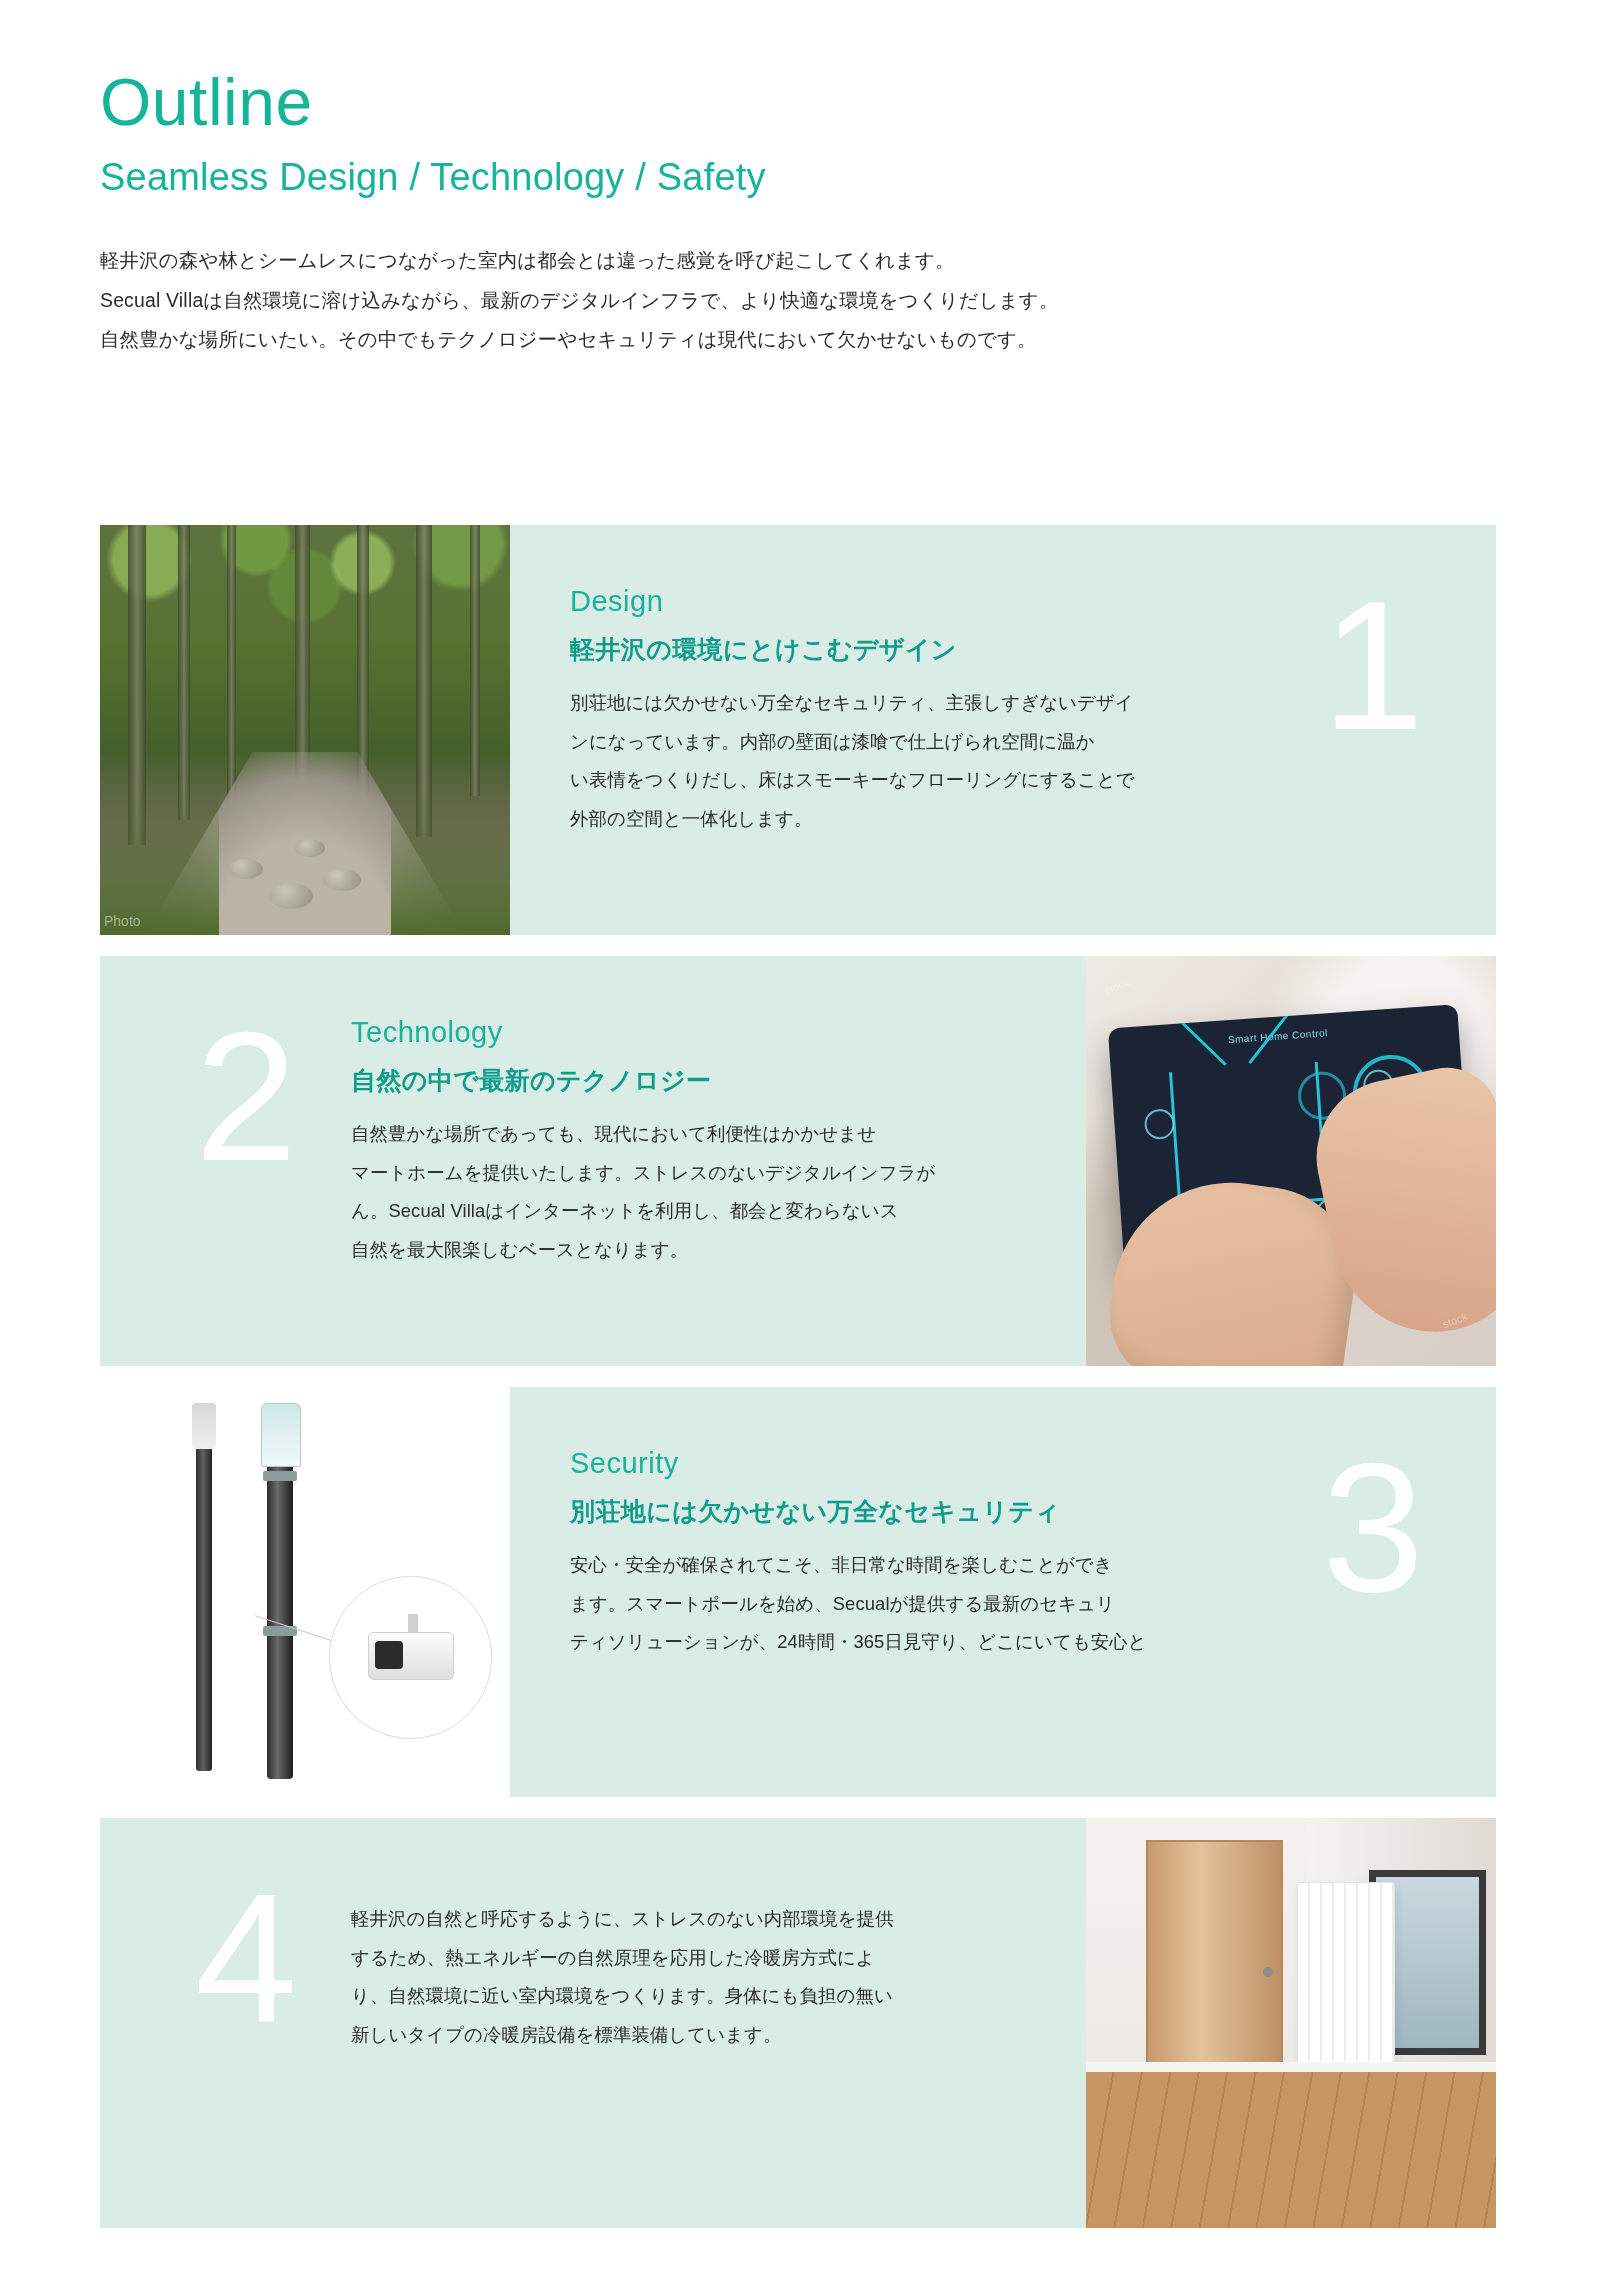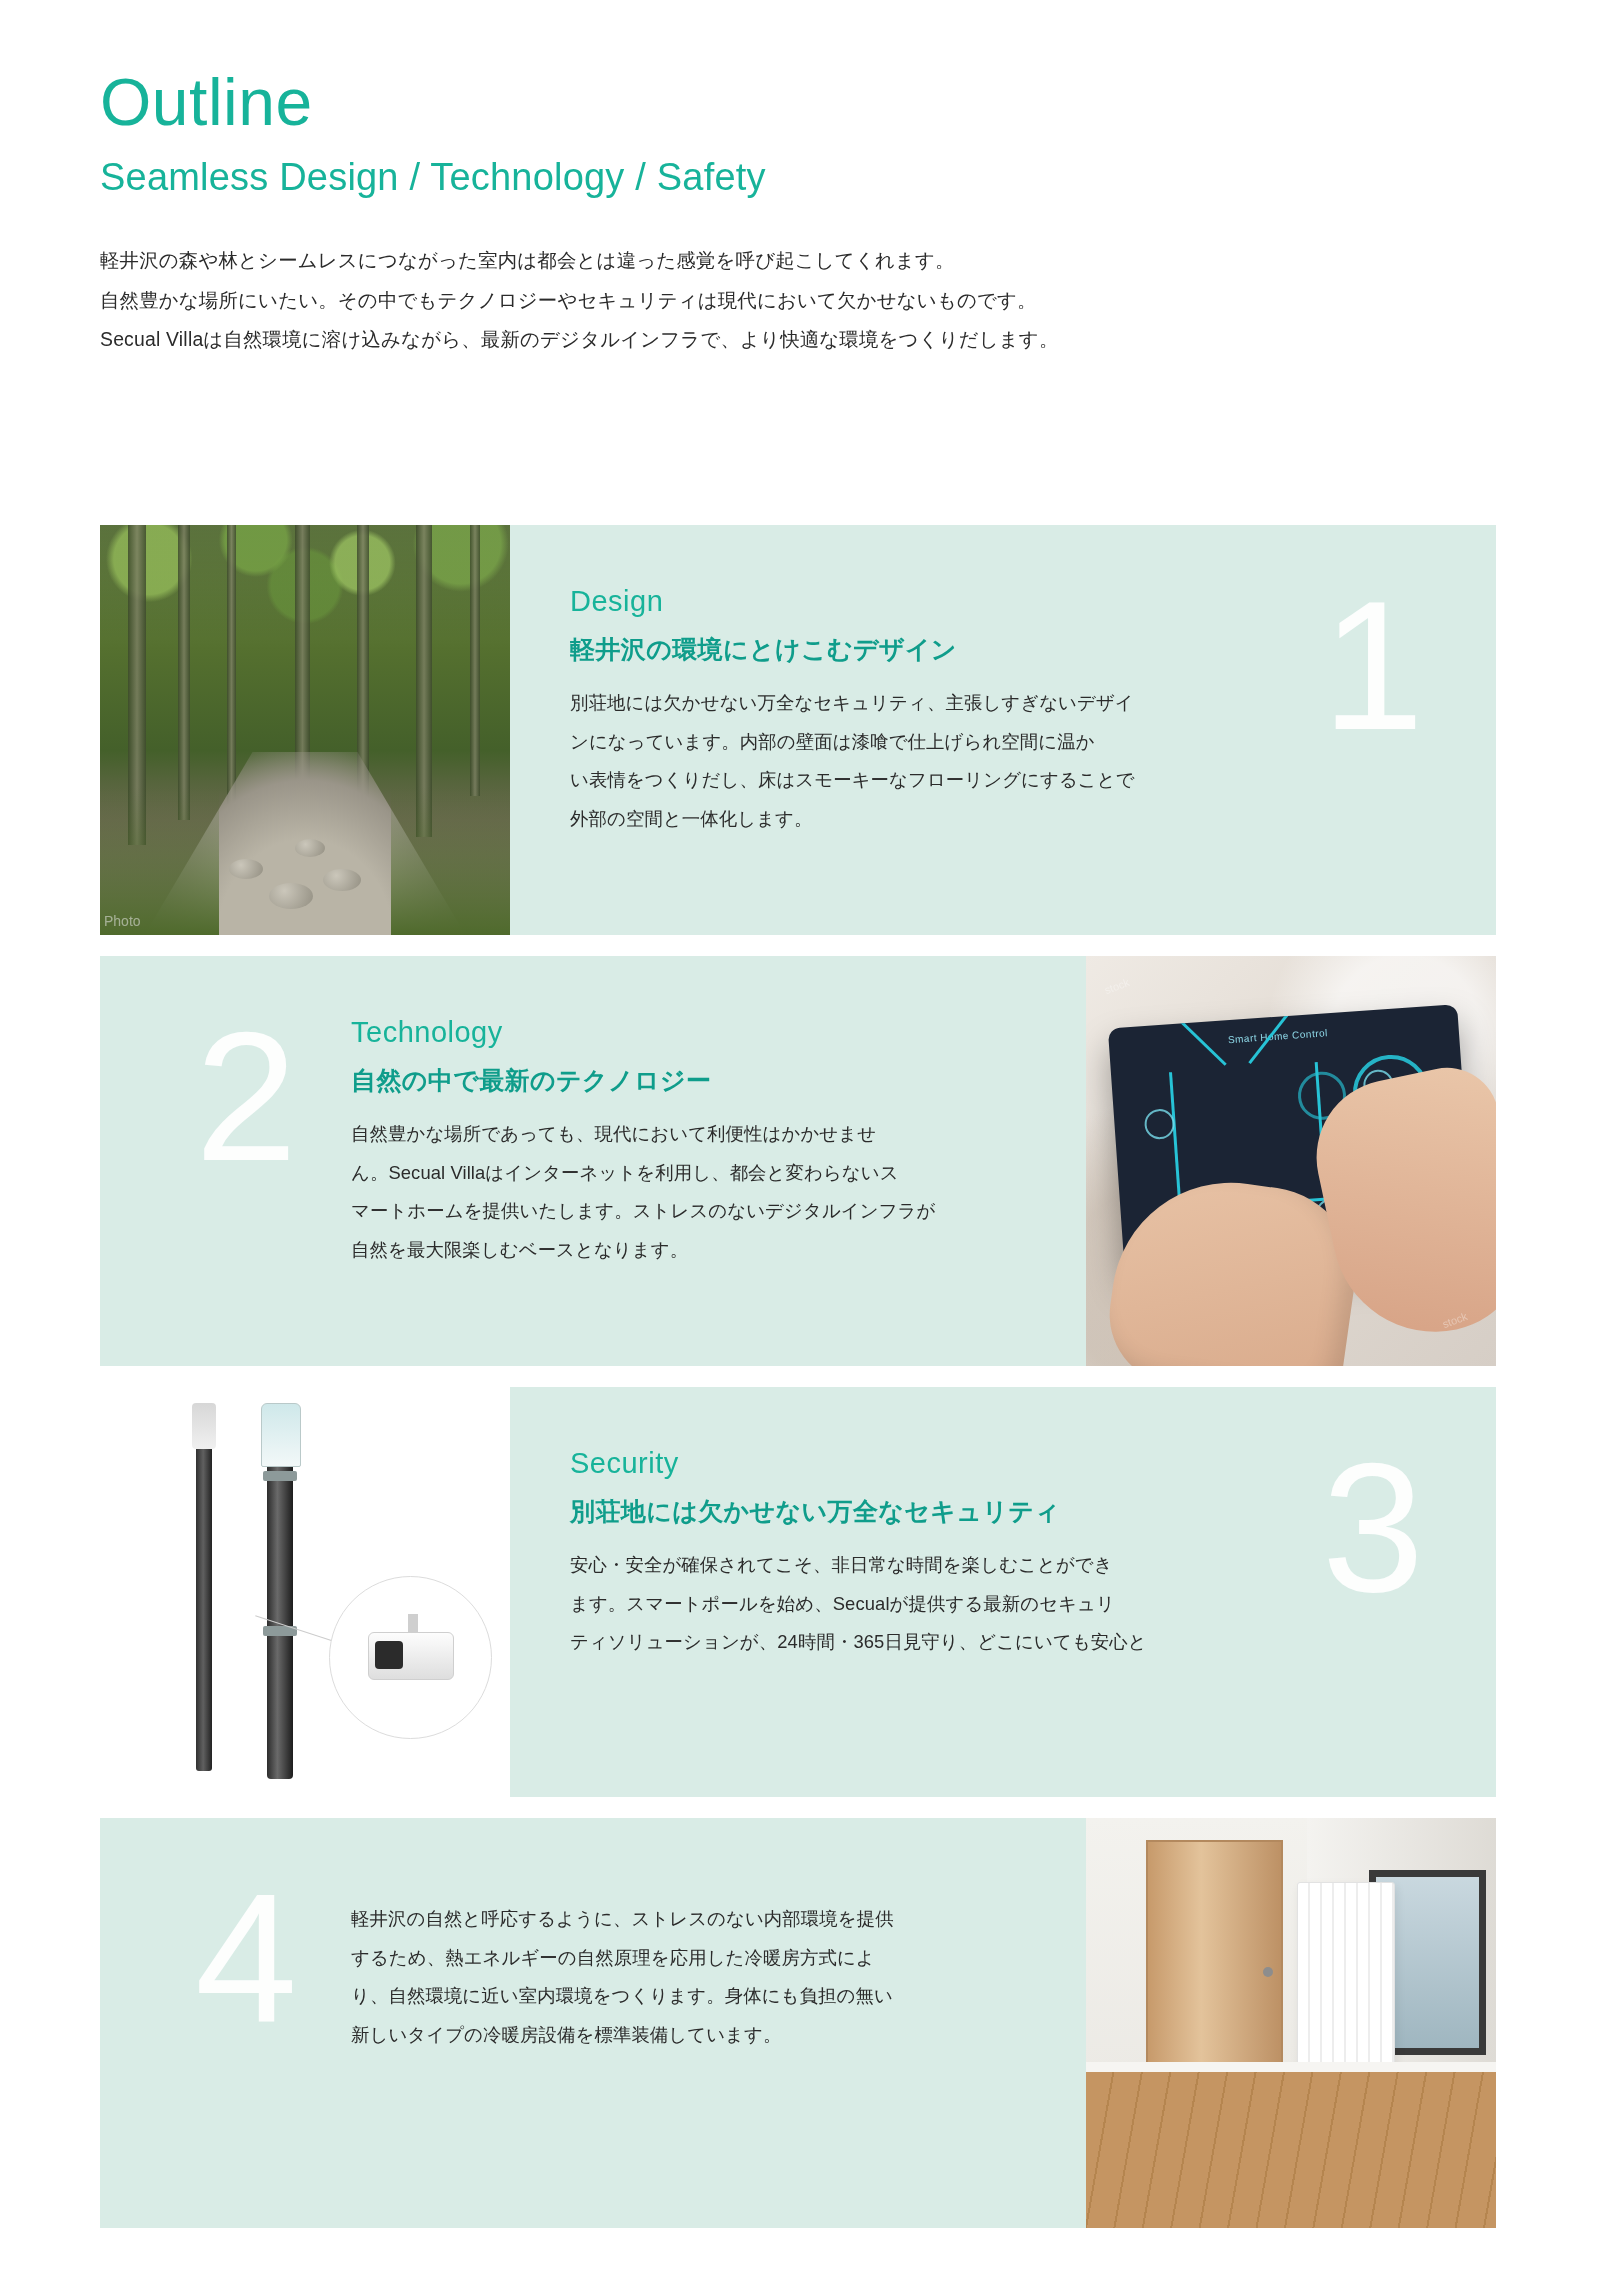--- a/index.html
+++ b/index.html
@@ -325,22 +325,22 @@
 </head>
 <body>
 
 <div class="page">
 
   <div class="header">
     <h1 class="title">Outline</h1>
     <h2 class="subtitle">Seamless Design / Technology / Safety</h2>
     <div class="lead">
       <div>軽井沢の森や林とシームレスにつながった室内は都会とは違った感覚を呼び起こしてくれます。</div>
+      <div>Secual Villaは自然環境に溶け込みながら、最新のデジタルインフラで、より快適な環境をつくりだします。</div>
       <div>自然豊かな場所にいたい。その中でもテクノロジーやセキュリティは現代において欠かせないものです。</div>
-      <div>Secual Villaは自然環境に溶け込みながら、最新のデジタルインフラで、より快適な環境をつくりだします。</div>
     </div>
   </div>
 
   <div class="cards">
 
     <div class="card img-left">
       <div class="photo ph-forest">
         <div class="canopy"></div>
         <div class="trunk t1"></div>
         <div class="trunk t2"></div>
@@ -392,22 +392,22 @@
         <div class="wm" style="left:18px;top:24px;">stock</div>
         <div class="wm" style="right:28px;bottom:40px;">stock</div>
       </div>
       <div class="body">
         <div class="bignum left">2</div>
         <div style="padding-left:0;">
           <div class="eyebrow">Technology</div>
           <div class="headline">自然の中で最新のテクノロジー</div>
           <div class="desc">
             <div>自然豊かな場所であっても、現代において利便性はかかせませ</div>
+            <div>マートホームを提供いたします。ストレスのないデジタルインフラが</div>
             <div>ん。Secual Villaはインターネットを利用し、都会と変わらないス</div>
-            <div>マートホームを提供いたします。ストレスのないデジタルインフラが</div>
             <div>自然を最大限楽しむベースとなります。</div>
           </div>
         </div>
       </div>
     </div>
 
     <div class="card img-left">
       <div class="photo ph-pole">
         <div class="post2"></div>
         <div class="lamp2"></div>

